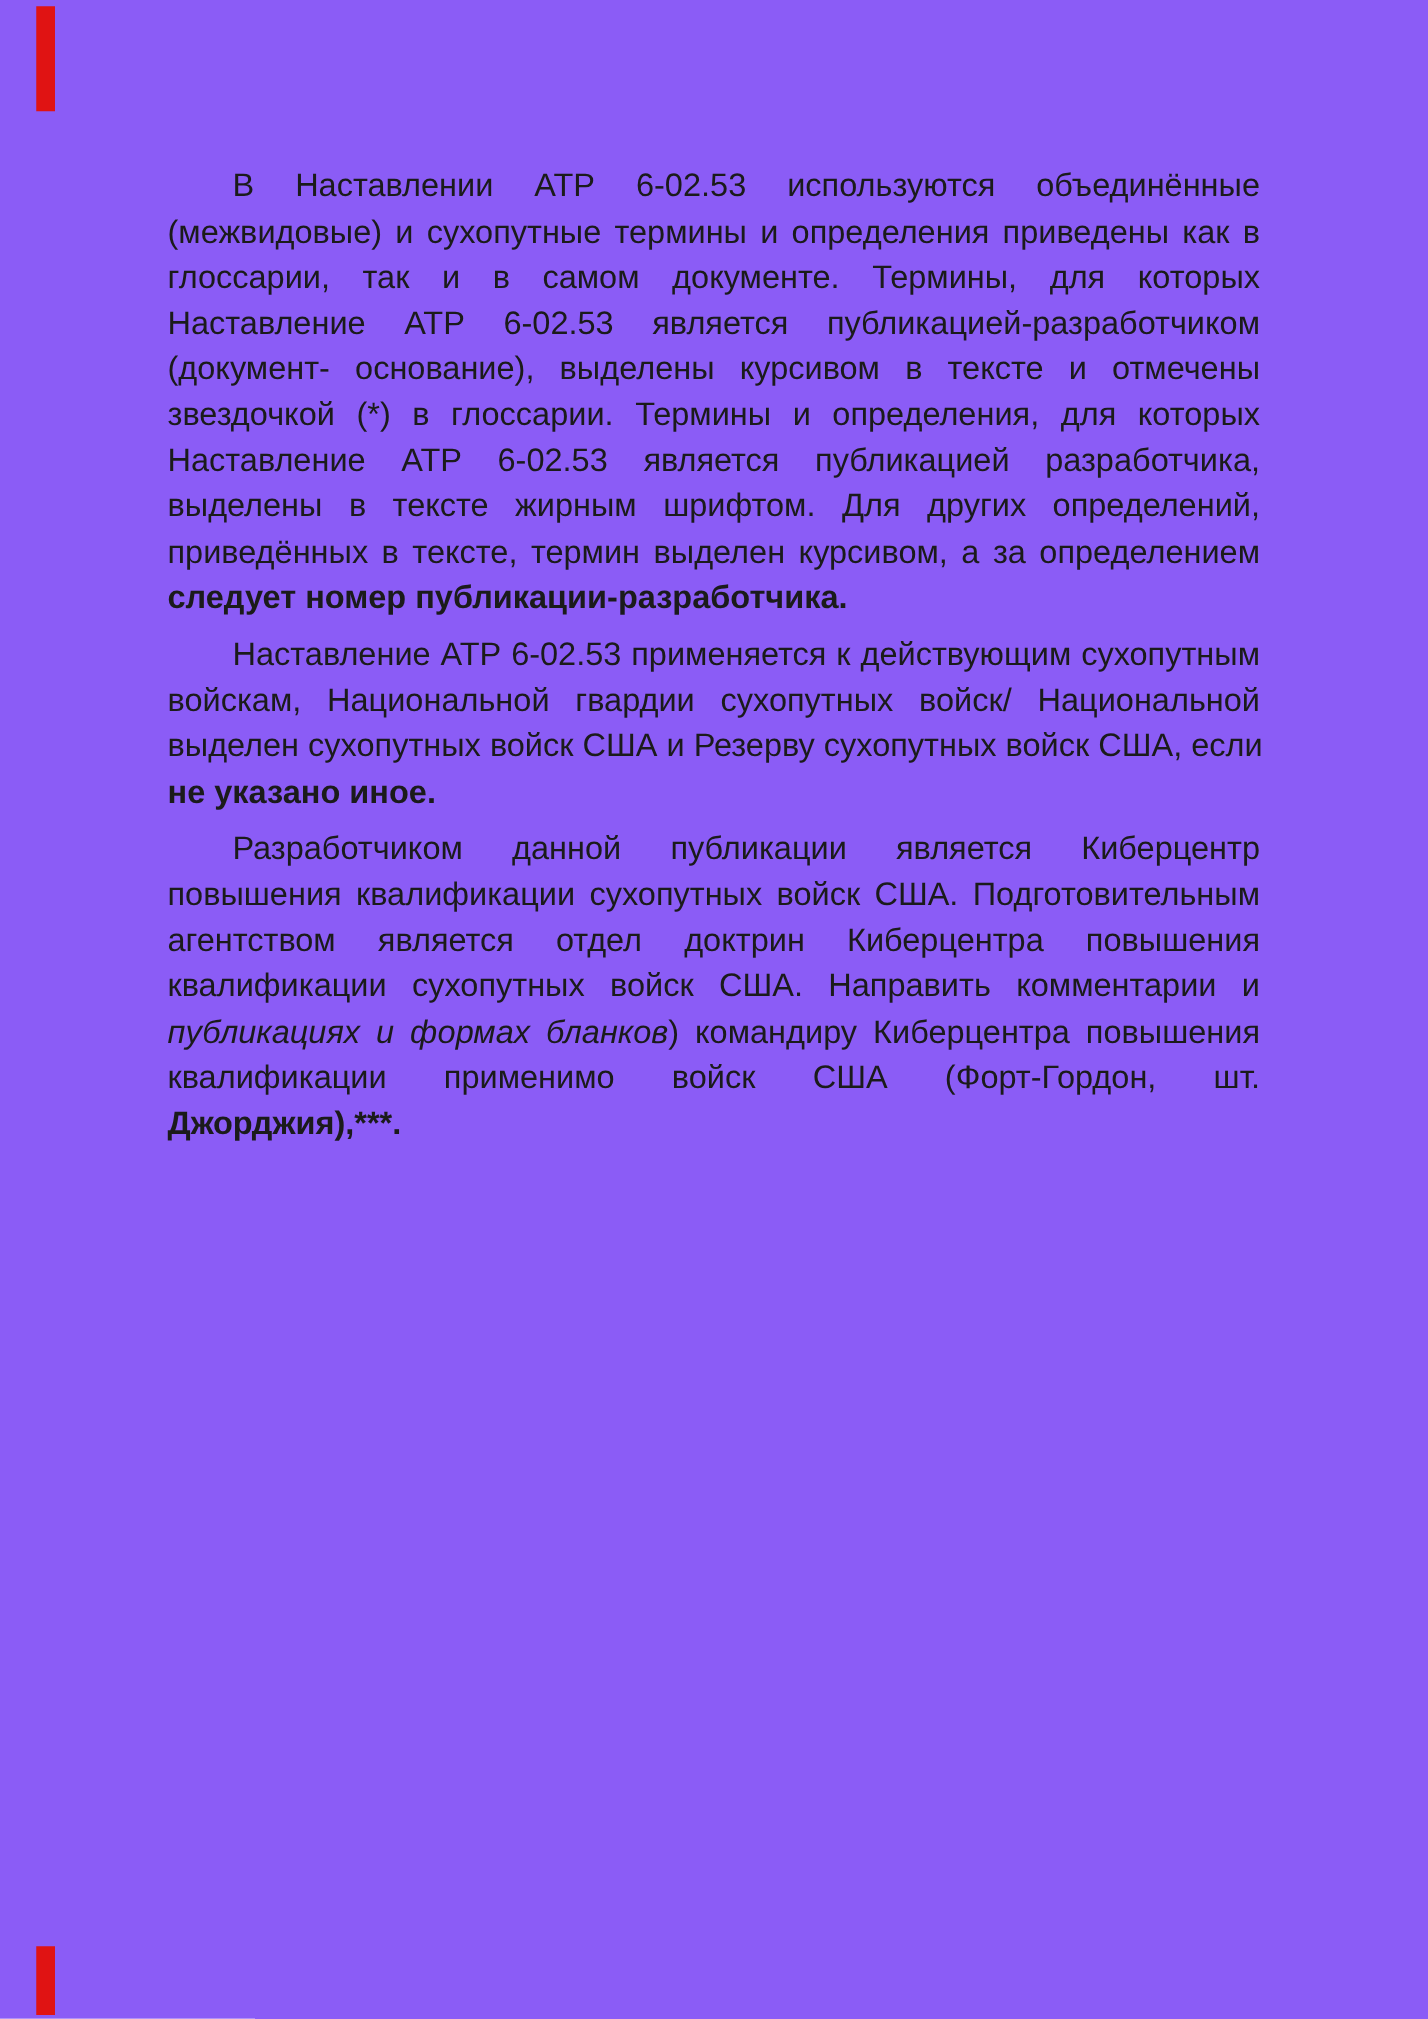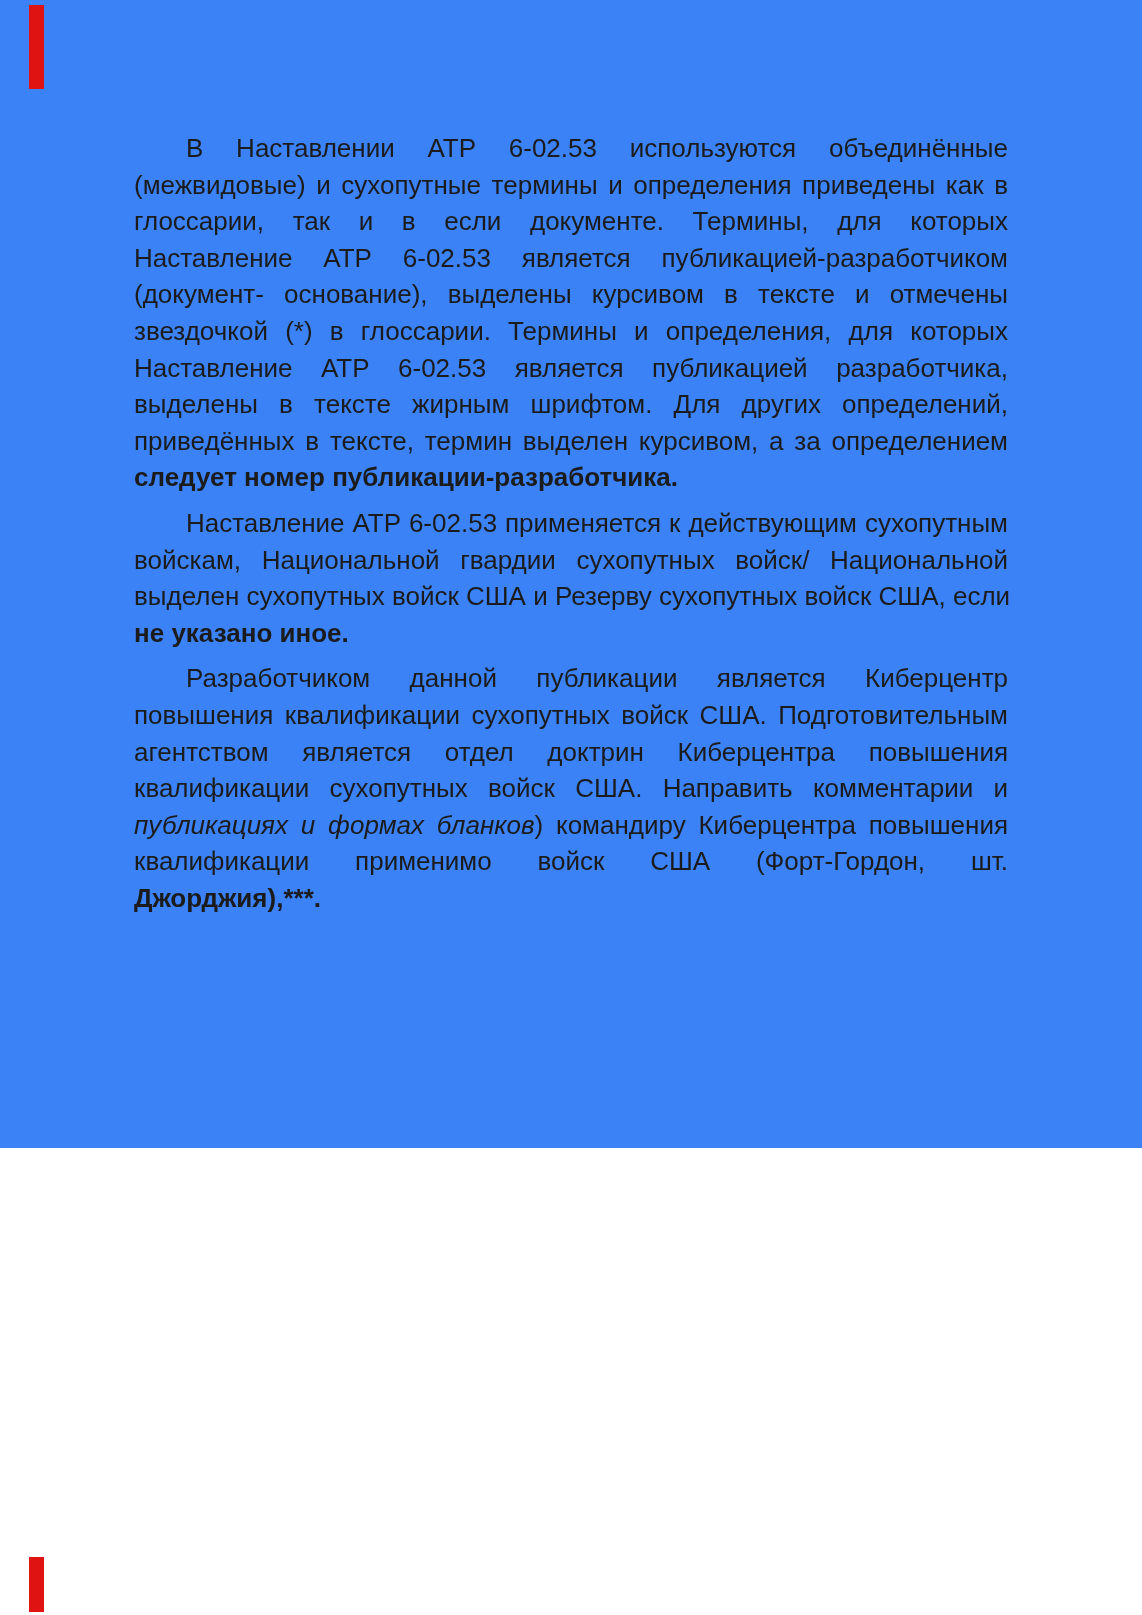--- a/index.html
+++ b/index.html
@@ -4,22 +4,22 @@
 <style>
   html, body { margin: 0; padding: 0; }
   body {
     width: 1142px; height: 1615px;
     background: #ffffff;
     font-family: "Liberation Sans", "DejaVu Sans", sans-serif;
     overflow: hidden;
   }
   .page {
     position: relative;
-    width: 1142px; height: 1148px;
-    background: #3b82f6;
+    width: 1142px; height: 1615px;
+    background: #8b5cf6;
     color: var(--text-color, #1b1b1b);
   }
   .doc-body {
     position: absolute;
     left: 134px; top: 130px;
     width: 874px;
     font-size: 26px;
     line-height: 36.6px;
     color: var(--text-color, #1b1b1b);
   }
@@ -55,21 +55,21 @@
 <body style="background: rgb(255, 255, 255);">
 
 <div class="page">
   <div class="red-mark top"></div>
   <div class="red-mark bottom"></div>
 
   <div class="doc-body">
       <div class="para">
         <div class="line first"><span class="">В Наставлении АТР 6-02.53 используются объединённые</span></div>
         <div class="line"><span class="">(межвидовые) и сухопутные термины и определения приведены как в</span></div>
-        <div class="line"><span class="">глоссарии, так и в если документе. Термины, для которых</span></div>
+        <div class="line"><span class="">глоссарии, так и в самом документе. Термины, для которых</span></div>
         <div class="line"><span class="">Наставление АТР 6-02.53 является публикацией-разработчиком</span></div>
         <div class="line"><span class="">(документ- основание), выделены курсивом в тексте и отмечены</span></div>
         <div class="line"><span class="">звездочкой (*) в глоссарии. Термины и определения, для которых</span></div>
         <div class="line"><span class="">Наставление АТР 6-02.53 является публикацией разработчика,</span></div>
         <div class="line"><span class="">выделены в тексте жирным шрифтом. Для других определений,</span></div>
         <div class="line"><span class="">приведённых в тексте, термин выделен курсивом, а за определением</span></div>
         <div class="line lastline"><span class="">следует номер публикации-разработчика.</span></div>
       </div>
       <div class="para">
         <div class="line first"><span class="">Наставление АТР 6-02.53 применяется к действующим сухопутным</span></div>

